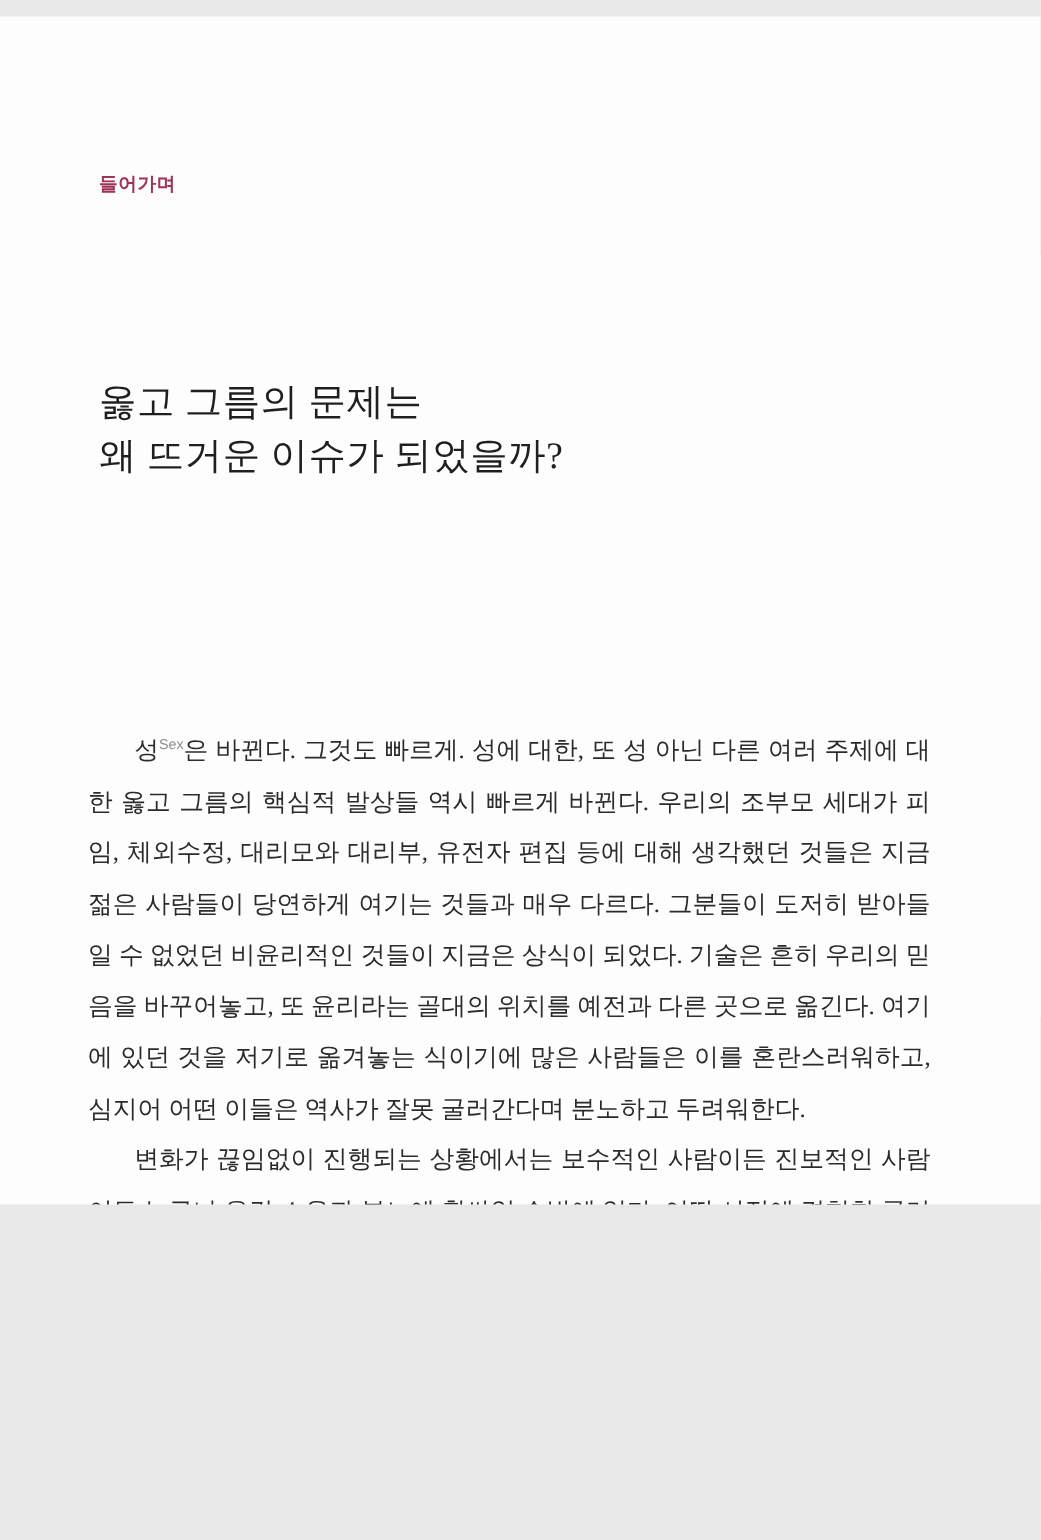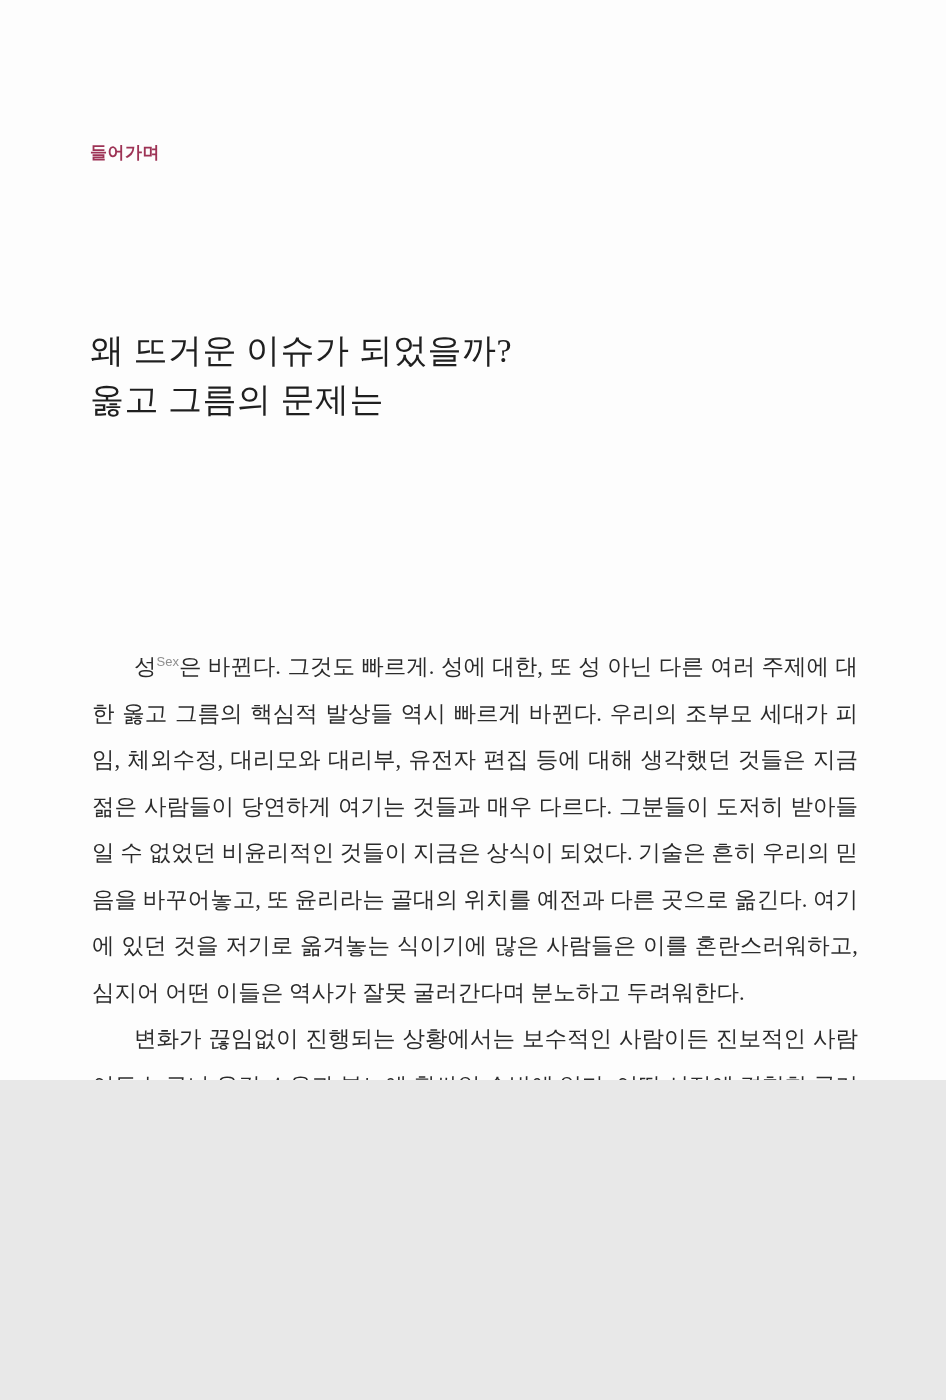--- a/index.html
+++ b/index.html
@@ -4,21 +4,21 @@
 <style>
   html, body {
     margin: 0;
     padding: 0;
     background: #e8e8e8;
   }
   .page {
     position: relative;
     width: 946px;
     height: 1080px;
-    margin: 0 auto;
+    margin: 15px auto;
     background: #fdfdfd;
     overflow: hidden;
     font-family: "Liberation Serif", "DejaVu Serif", serif;
     color: #2b2b2b;
   }
   .section-label {
     position: absolute;
     left: 90px;
     top: 141px;
     font-family: "Liberation Sans", "DejaVu Sans", sans-serif;
@@ -37,21 +37,21 @@
     font-weight: 400;
     line-height: 49px;
     letter-spacing: 0.5px;
     color: #1f1f1f;
   }
   .title-line {
     display: block;
   }
   .body-text {
     position: absolute;
-    left: 92px;
+    left: 80px;
     top: 644px;
     width: 766px;
     font-size: 22.5px;
     line-height: 46.5px;
     text-align: justify;
     word-break: normal;
     color: #2b2b2b;
   }
   .para {
     margin: 0;
@@ -76,22 +76,22 @@
   }
 </style>
 </head>
 <body>
 
 <div class="page">
 
   <div class="section-label">들어가며</div>
 
   <h1 class="title">
+    <span class="title-line">옳고 그름의 문제는</span>
     <span class="title-line">왜 뜨거운 이슈가 되었을까?</span>
-    <span class="title-line">옳고 그름의 문제는</span>
   </h1>
 
   <div class="body-text">
     <p class="para"><span>성</span><span class="sup">Sex</span><span>은 바뀐다. 그것도 빠르게. 성에 대한, 또 성 아닌 다른 여러 주제에 대한 옳고 그름의 핵심적 발상들 역시 빠르게 바뀐다. 우리의 조부모 세대가 피임, 체외수정, 대리모와 대리부, 유전자 편집 등에 대해 생각했던 것들은 지금 젊은 사람들이 당연하게 여기는 것들과 매우 다르다. 그분들이 도저히 받아들일 수 없었던 비윤리적인 것들이 지금은 상식이 되었다. 기술은 흔히 우리의 믿음을 바꾸어놓고, 또 윤리라는 골대의 위치를 예전과 다른 곳으로 옮긴다. 여기에 있던 것을 저기로 옮겨놓는 식이기에 많은 사람들은 이를 혼란스러워하고, 심지어 어떤 이들은 역사가 잘못 굴러간다며 분노하고 두려워한다.</span></p>
     <p class="para">변화가 끊임없이 진행되는 상황에서는 보수적인 사람이든 진보적인 사람이든 누구나 온갖 소음과 분노에 휩싸일 수밖에 없다. 어떤 시점에 경험한 굴러간다며 신체 접촉이 나중에 떠올려보니 불편한 것으</p>
   </div>
 
   <div class="page-number">16</div>
 
 </div>

